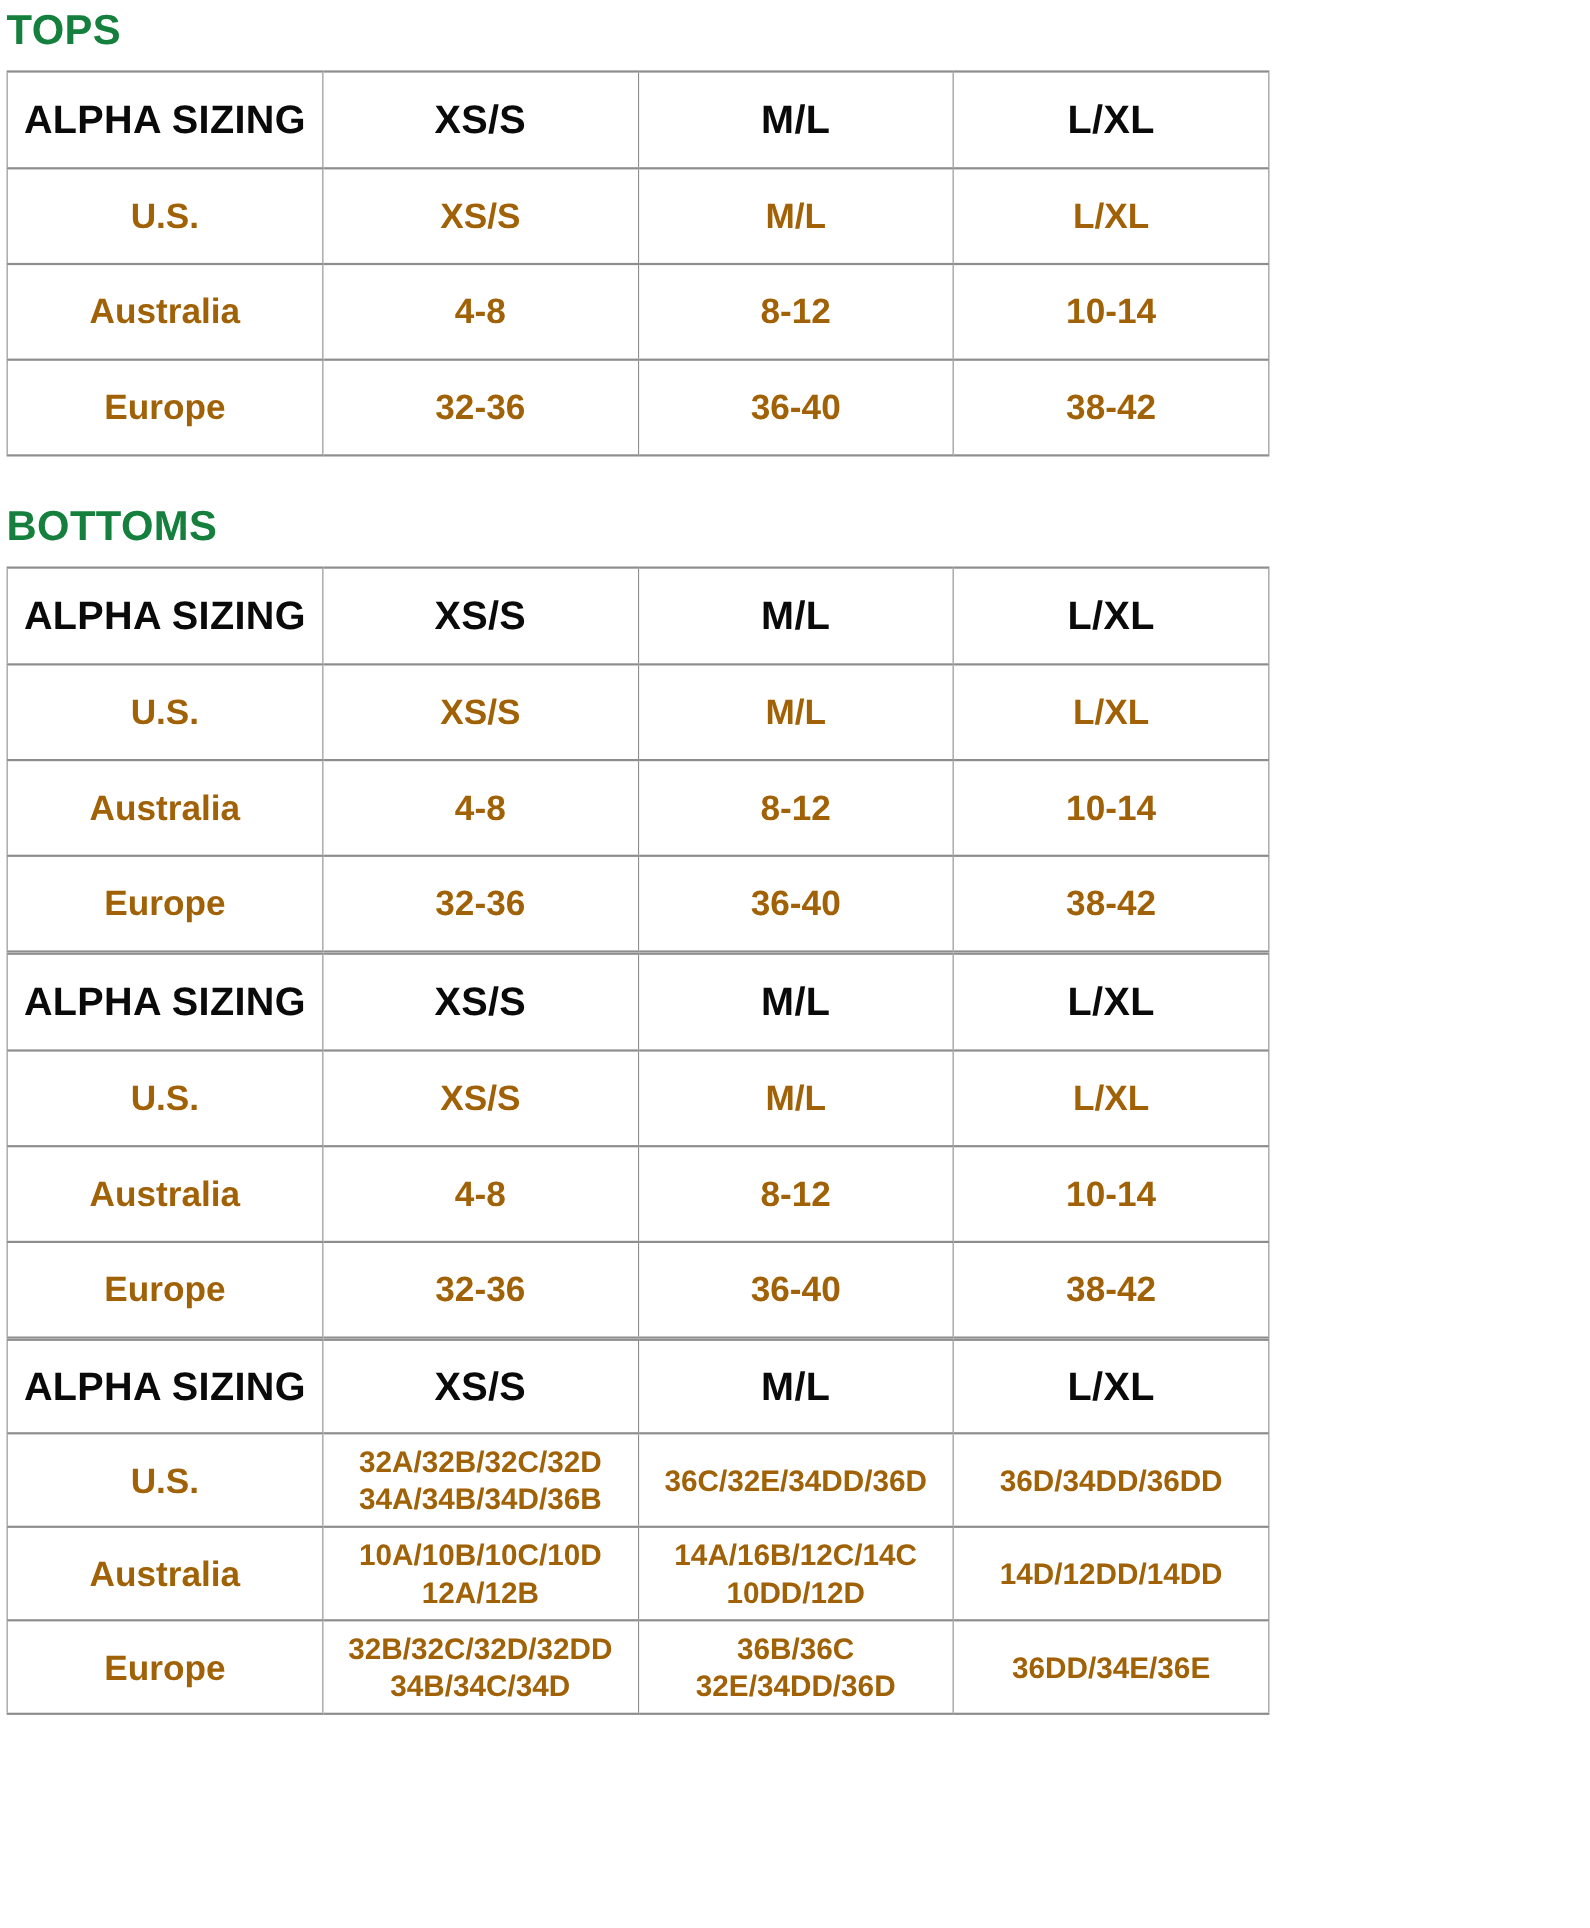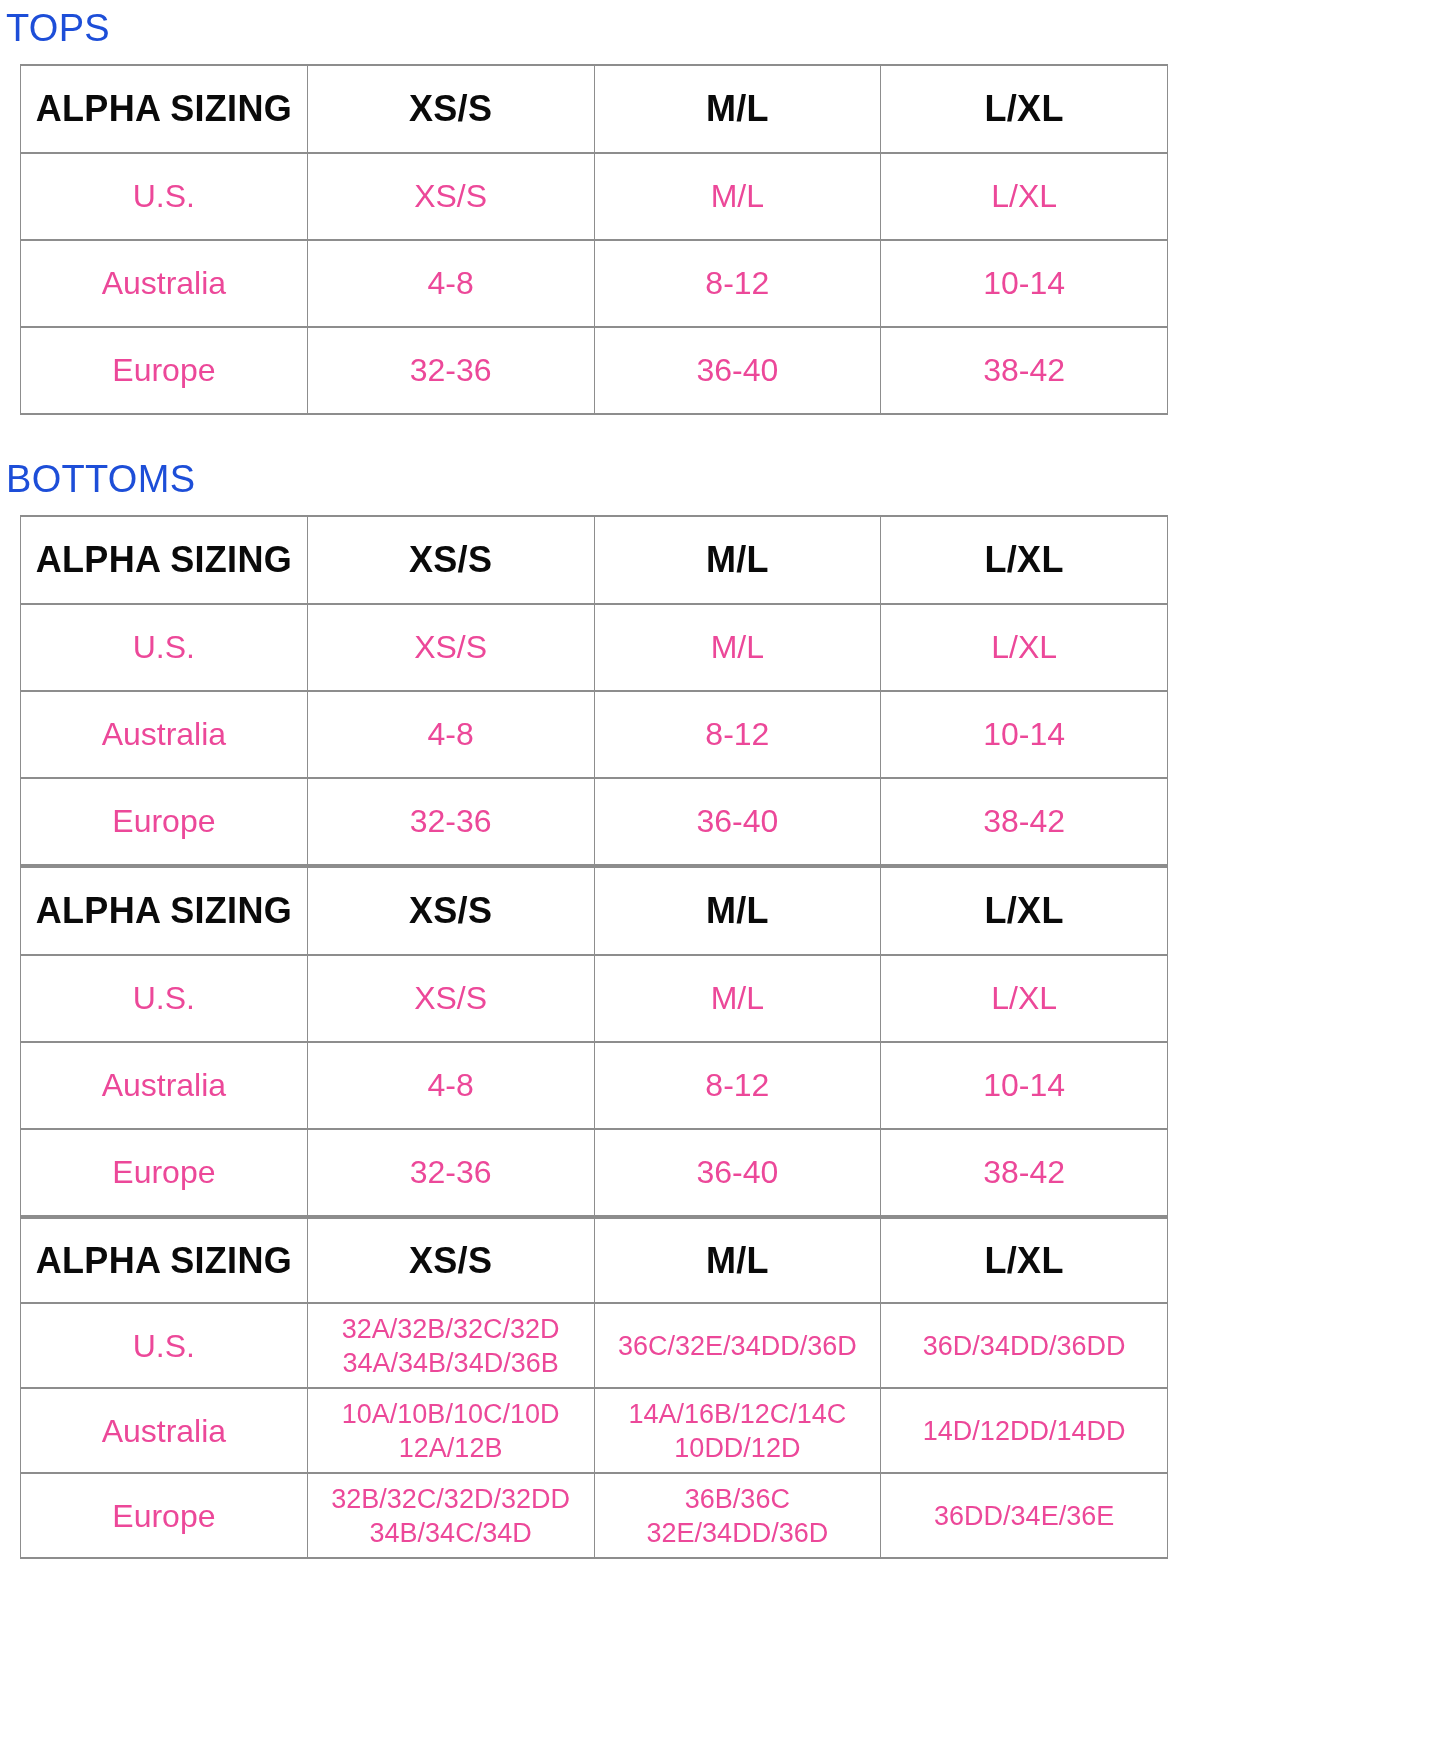--- a/index.html
+++ b/index.html
@@ -6,32 +6,32 @@
     margin: 0;
     padding: 0;
     background: #ffffff;
     width: 1445px;
     font-family: "Liberation Sans", "DejaVu Sans", sans-serif;
     color: #0a0a0a;
   }
   main { display: block; width: 1445px; }
   .section-title {
     font-size: 38px;
-    font-weight: 400;
+    font-weight: 700;
     line-height: 44px;
     letter-spacing: 0.3px;
     margin: 42px 0 14px 6px;
-    color: #1d4ed8;
+    color: #15803d;
   }
   section.first .section-title { margin-top: 6px; }
   table.size-table {
     border-collapse: collapse;
     table-layout: fixed;
     width: 1148px;
-    margin-left: 20px;
+    margin-left: 6px;
     background: #ffffff;
   }
   table.size-table col { width: 25%; }
   table.size-table th,
   table.size-table td {
     border-style: solid;
     border-color: #8d8d8d;
     border-width: 2px 1px;
     text-align: center;
     vertical-align: middle;
@@ -39,22 +39,22 @@
   }
   table.size-table th {
     font-size: 36px;
     font-weight: 700;
     letter-spacing: 0.3px;
     color: #0a0a0a;
     height: 86px;
   }
   table.size-table td {
     font-size: 32px;
-    font-weight: 400;
-    color: #ec4899;
+    font-weight: 700;
+    color: #a16207;
     height: 85px;
   }
   table.size-table.bras th { height: 83px; }
   table.size-table.bras td {
     font-size: 27px;
     line-height: 34px;
     white-space: pre-line;
     height: 83px;
   }
   table.size-table.bras td.row-label { font-size: 32px; }

